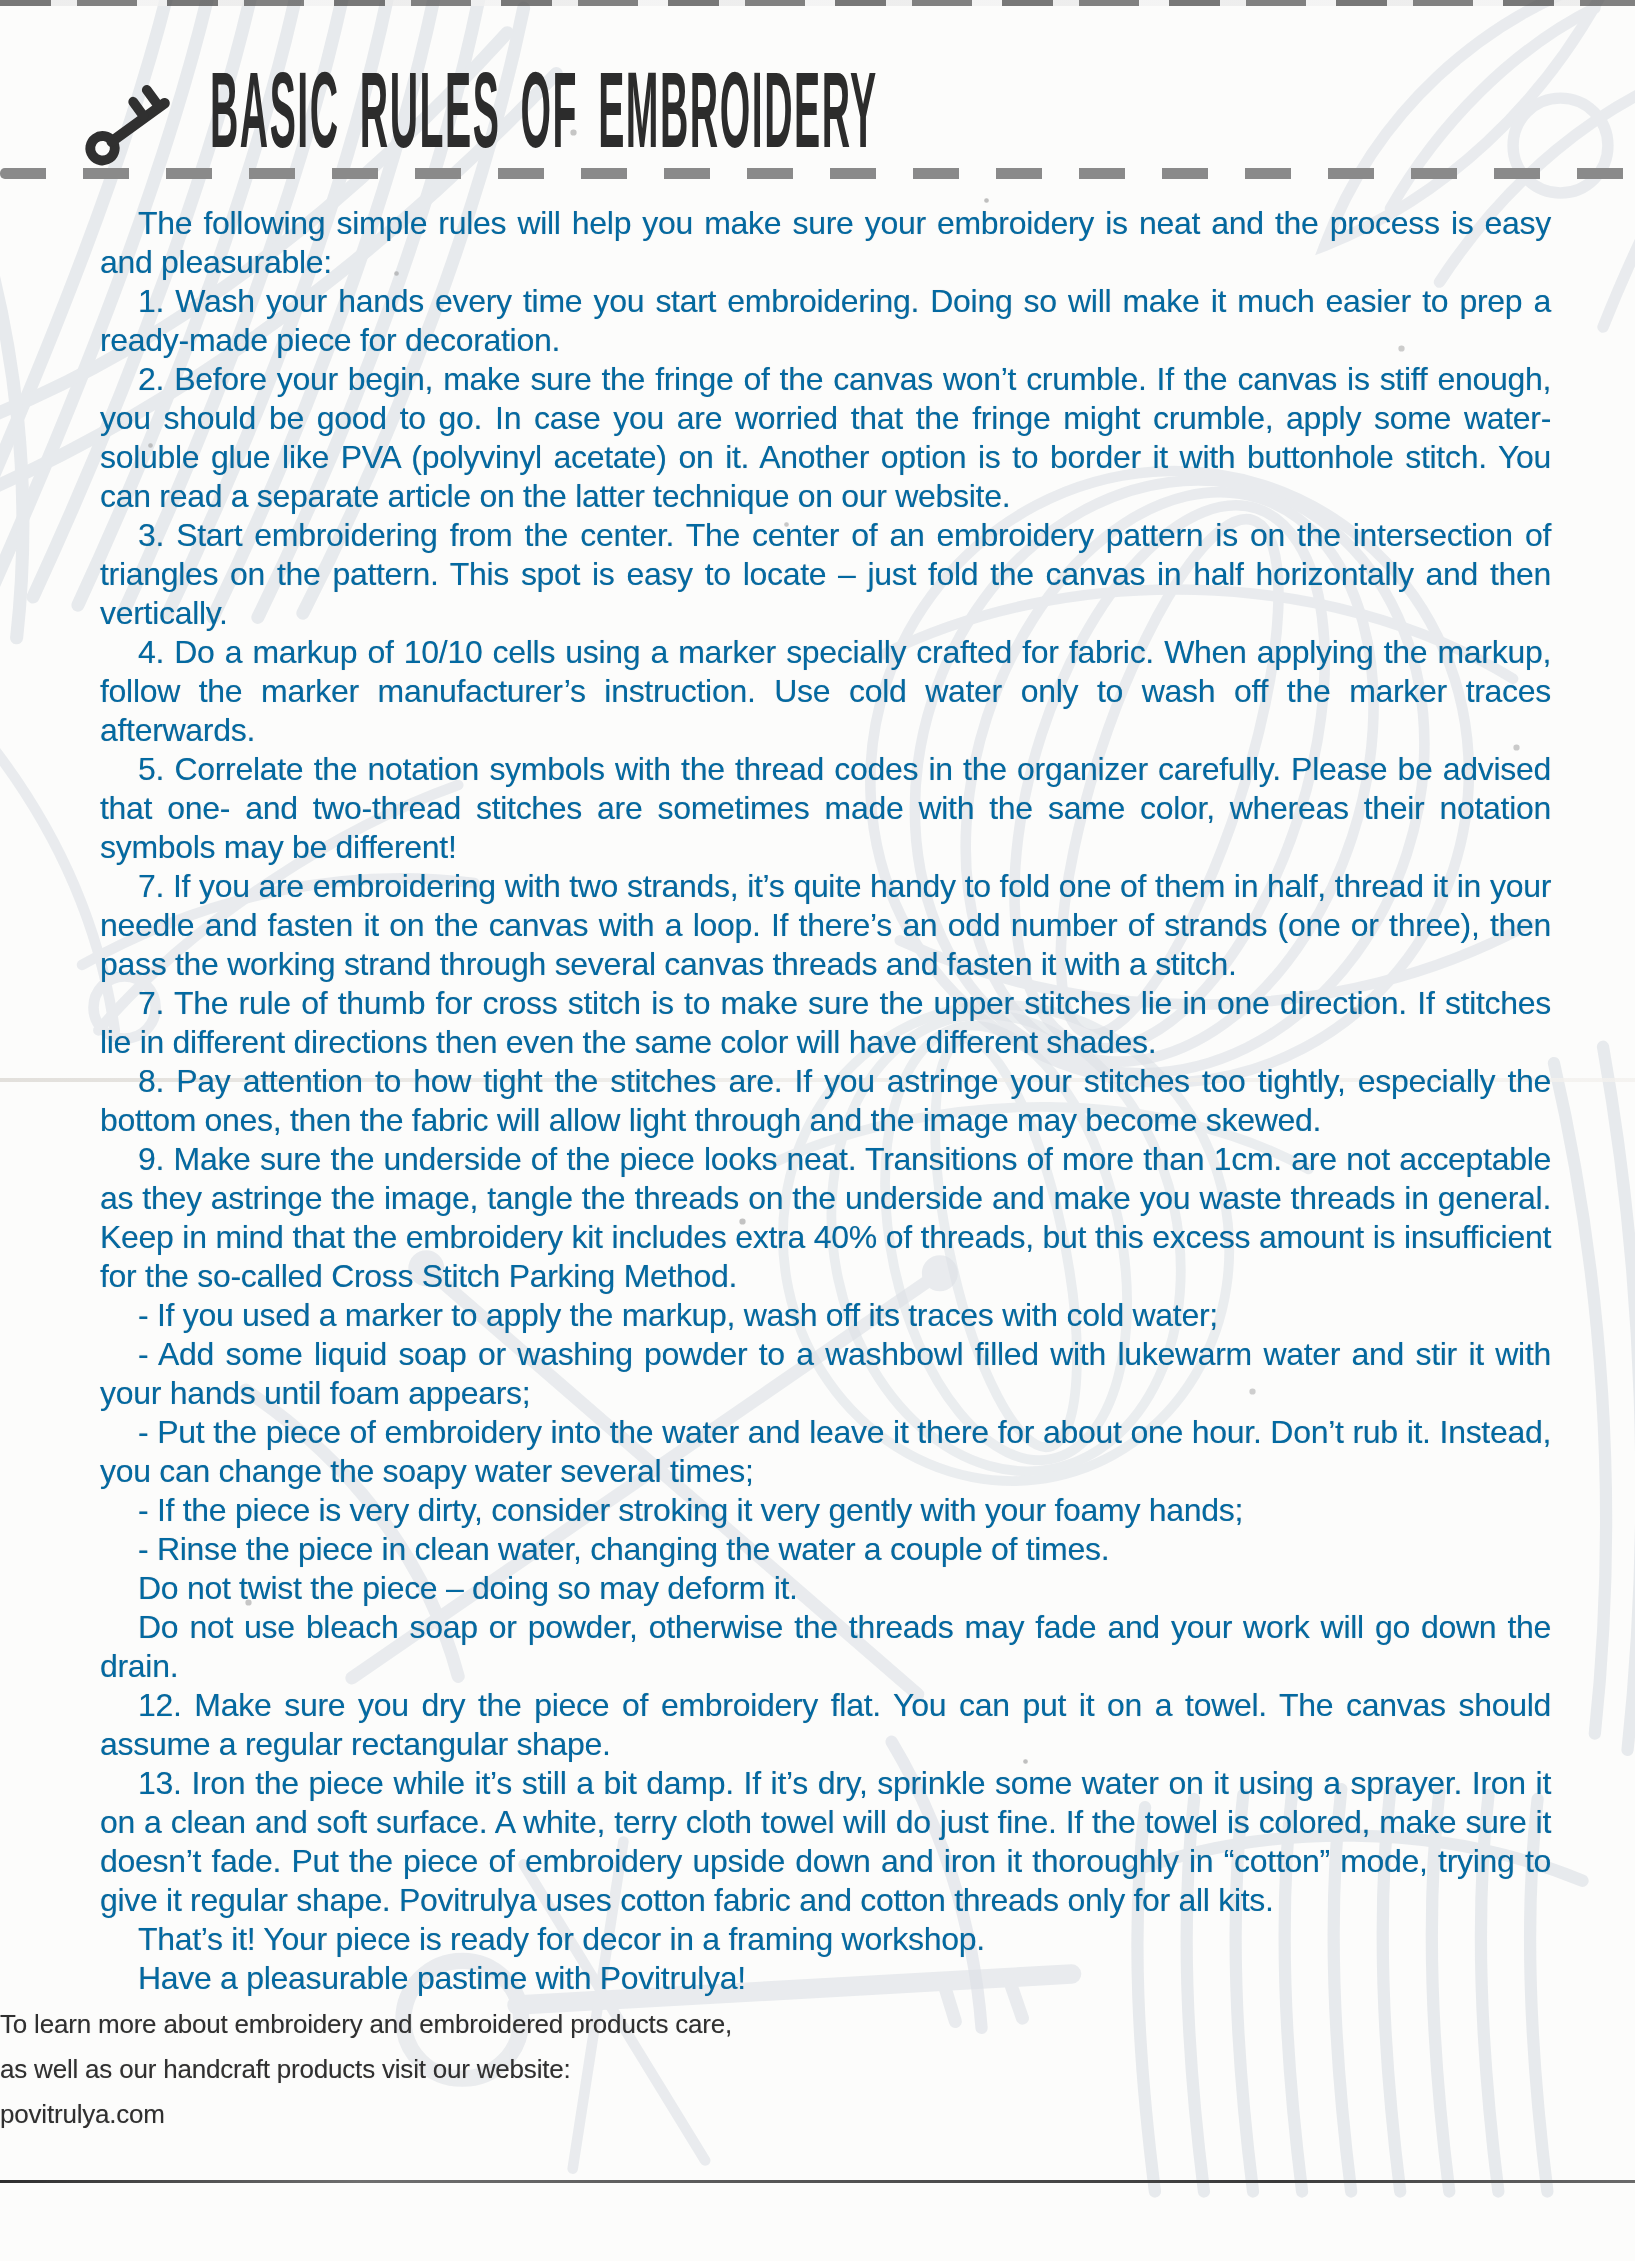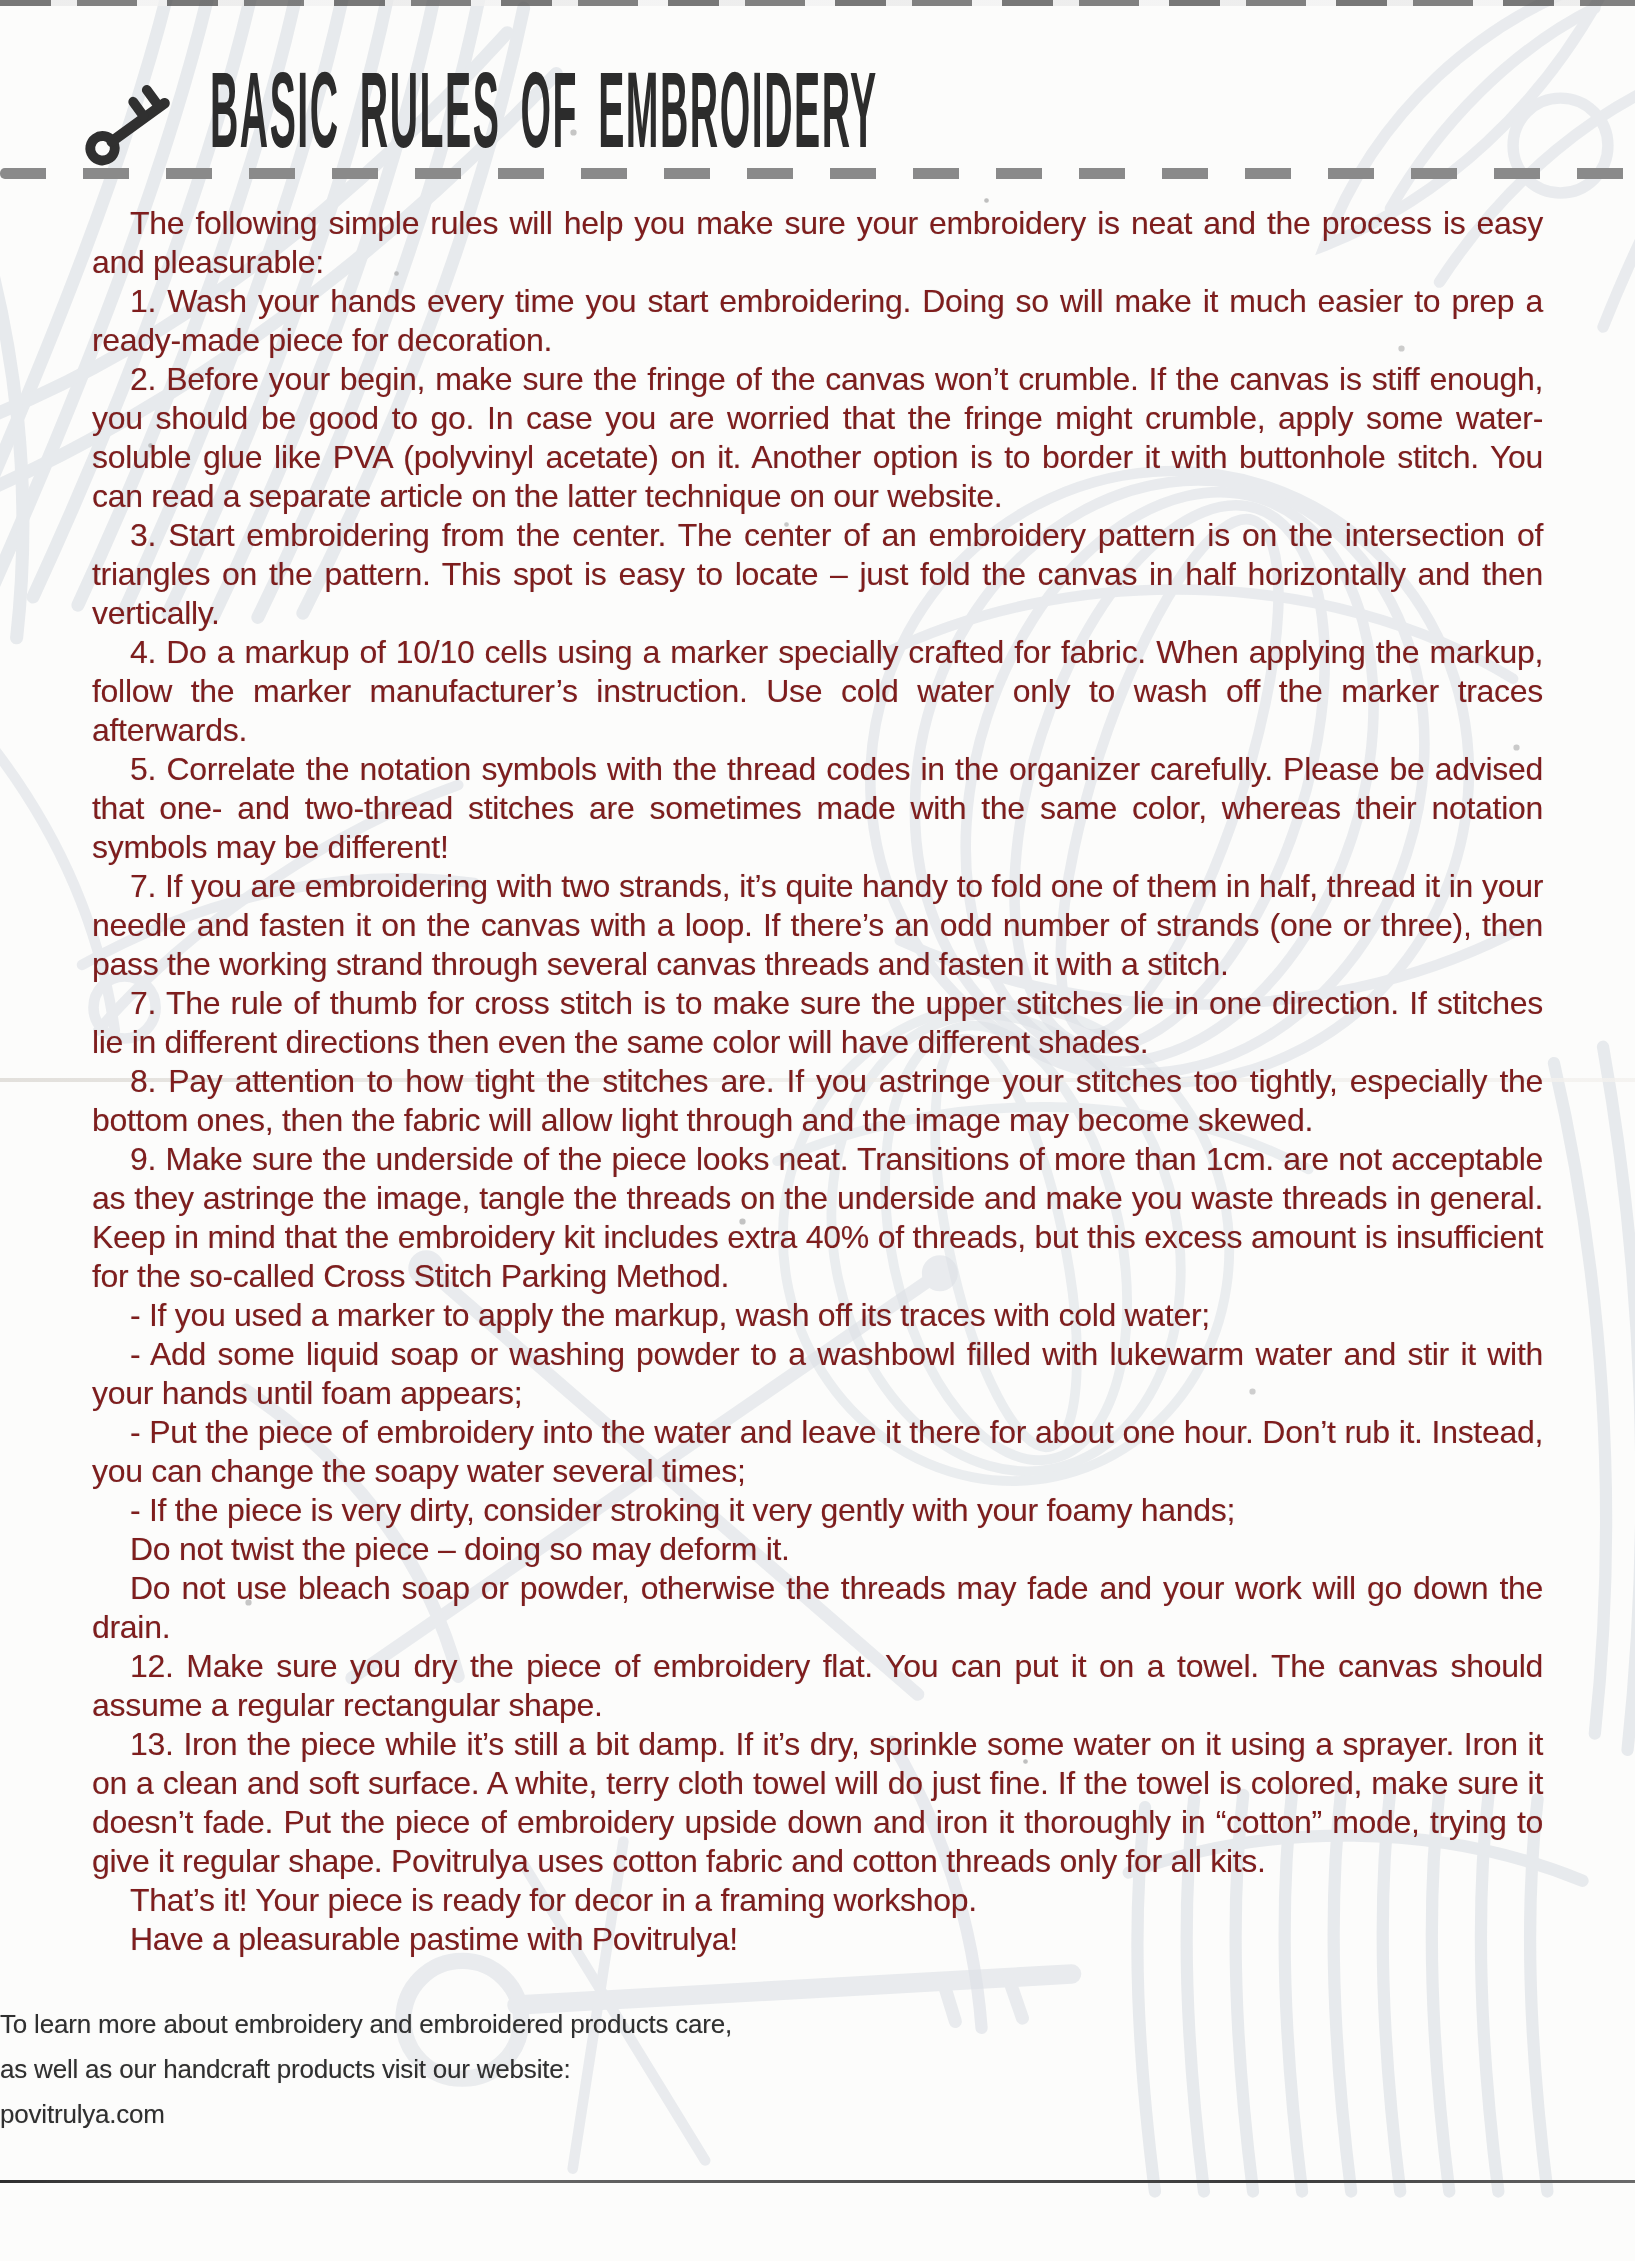--- a/index.html
+++ b/index.html
@@ -48,23 +48,23 @@
     color:#2c2c2c;white-space:nowrap;
     transform:scale(0.37,1.02);transform-origin:left top;
   }
   .dashed-separator{
     position:absolute;top:168px;left:0;width:100%;height:10.6px;z-index:1;
     background:repeating-linear-gradient(90deg,#8a8a8a 0 46px,transparent 46px 83px);
     border-radius:4.9px;
   }
   
   .content{
-    position:absolute;left:92px;top:204px;width:1451px;z-index:2;
+    position:absolute;left:100px;top:204px;width:1451px;z-index:2;
     font-size:32px;line-height:39px;letter-spacing:-0.3px;
-    text-align:justify;color:#7f1d1d;
+    text-align:justify;color:#0369a1;
     text-shadow:0 0 0.8px rgba(45,45,45,.35);
   }
   .content p{margin:0;text-indent:38px;}
   
   .footer{
     position:absolute;left:0;top:2002px;width:1636px;z-index:2;
     font-size:26px;line-height:45px;letter-spacing:-0.2px;
     color:#303030;text-shadow:0 0 0.8px rgba(45,45,45,.35);
   }
 </style>
@@ -180,20 +180,21 @@
     <p>4. Do a markup of 10/10 cells using a marker specially crafted for fabric. When applying the markup, follow the marker manufacturer’s instruction. Use cold water only to wash off the marker traces afterwards.</p>
     <p>5. Correlate the notation symbols with the thread codes in the organizer carefully. Please be advised that one- and two-thread stitches are sometimes made with the same color, whereas their notation symbols may be different!</p>
     <p>7. If you are embroidering with two strands, it’s quite handy to fold one of them in half, thread it in your needle and fasten it on the canvas with a loop. If there’s an odd number of strands (one or three), then pass the working strand through several canvas threads and fasten it with a stitch.</p>
     <p>7. The rule of thumb for cross stitch is to make sure the upper stitches lie in one direction. If stitches lie in different directions then even the same color will have different shades.</p>
     <p>8. Pay attention to how tight the stitches are. If you astringe your stitches too tightly, especially the bottom ones, then the fabric will allow light through and the image may become skewed.</p>
     <p>9. Make sure the underside of the piece looks neat. Transitions of more than 1cm. are not acceptable as they astringe the image, tangle the threads on the underside and make you waste threads in general. Keep in mind that the embroidery kit includes extra 40% of threads, but this excess amount is insufficient for the so-called Cross Stitch Parking Method.</p>
     <p>- If you used a marker to apply the markup, wash off its traces with cold water;</p>
     <p>- Add some liquid soap or washing powder to a washbowl filled with lukewarm water and stir it with your hands until foam appears;</p>
     <p>- Put the piece of embroidery into the water and leave it there for about one hour. Don’t rub it. Instead, you can change the soapy water several times;</p>
     <p>- If the piece is very dirty, consider stroking it very gently with your foamy hands;</p>
+    <p>- Rinse the piece in clean water, changing the water a couple of times.</p>
     <p>Do not twist the piece – doing so may deform it.</p>
     <p>Do not use bleach soap or powder, otherwise the threads may fade and your work will go down the drain.</p>
     <p>12. Make sure you dry the piece of embroidery flat. You can put it on a towel. The canvas should assume a regular rectangular shape.</p>
     <p>13. Iron the piece while it’s still a bit damp. If it’s dry, sprinkle some water on it using a sprayer. Iron it on a clean and soft surface. A white, terry cloth towel will do just fine. If the towel is colored, make sure it doesn’t fade. Put the piece of embroidery upside down and iron it thoroughly in “cotton” mode, trying to give it regular shape. Povitrulya uses cotton fabric and cotton threads only for all kits.</p>
     <p>That’s it! Your piece is ready for decor in a framing workshop.</p>
     <p>Have a pleasurable pastime with Povitrulya!</p>
   </main>
 
   <div class="footer">
     <div>To learn more about embroidery and embroidered products care,</div>

